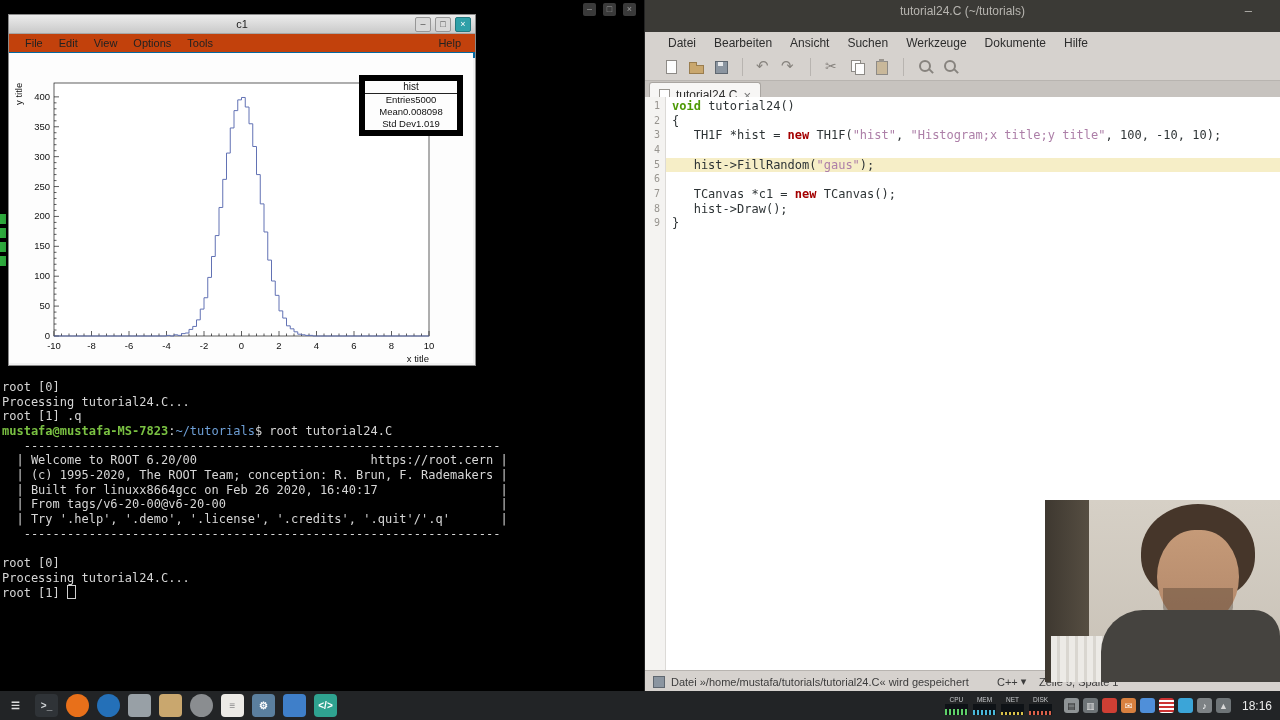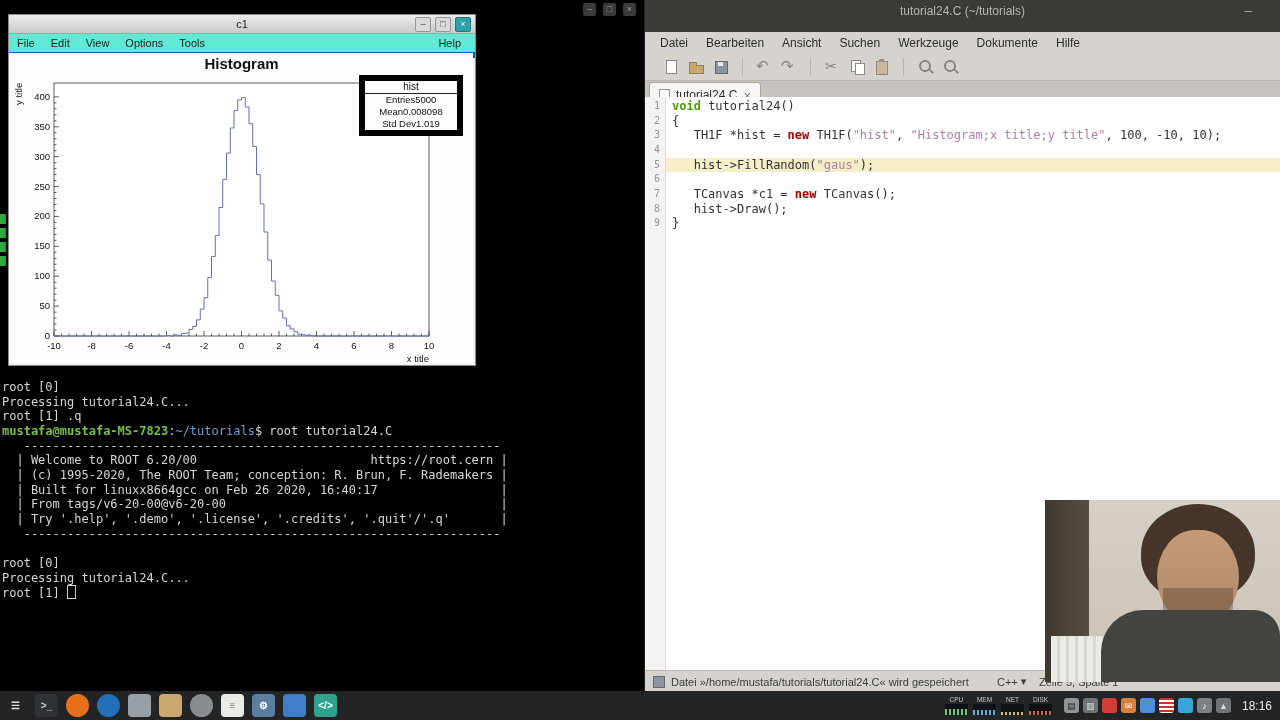--- a/index.html
+++ b/index.html
@@ -21,38 +21,38 @@
 
   
   #rootwin{position:absolute;left:8px;top:14px;width:466px;height:350px;background:#f2f2f2;
            border:1px solid #8a8a8a;box-shadow:3px 4px 10px rgba(0,0,0,.55)}
   .rw-title{height:18px;background:linear-gradient(#ececec,#c9c9c9);border-bottom:1px solid #a6a6a6;
             text-align:center;font-size:11px;line-height:18px;color:#1d1d1d;position:relative}
   .rw-btns{position:absolute;right:4px;top:2px;display:flex;gap:4px}
   .rw-btn{width:14px;height:13px;background:#d9d9d9;border:1px solid #979797;font-size:9px;
           line-height:12px;text-align:center;color:#444;border-radius:2px}
   .rw-btn.close{background:#2fa0a8;color:#fff;border-color:#22787e}
-  .rw-menu{height:18px;background:#5eead4;border-bottom:6px solid #0369a1;display:flex;
-           font-size:11px;line-height:18px;color:#222;position:relative}
+  .rw-menu{height:18px;background:#c2410c;border-bottom:6px solid #0369a1;display:flex;
+           padding-left:8px;font-size:11px;line-height:18px;color:#222;position:relative}
   .rw-menu span{padding:0 8px}
   .rw-help{position:absolute;right:6px;top:0}
   .rw-canvas{position:absolute;left:0;top:38px;width:464px;height:310px;background:#fdfdfd}
   .plot-title{position:absolute;left:45px;top:2px;width:375px;text-align:center;
               font-size:15px;font-weight:bold;color:#111}
   .statbox{position:absolute;right:10px;top:22px;width:92px;background:#fdfdfd;border:6px solid #000000;
            font-size:9.5px;color:#111}
   .statbox .st-title{text-align:center;border-bottom:1px solid #222;line-height:12px;font-size:10px}
   .st-row{display:flex;justify-content:center;padding:0 3px;line-height:12px}
 
   
   #editor{position:absolute;left:645px;top:0;width:635px;height:692px;background:#d6d2ce}
   .ed-title{height:32px;background:#3b3a36;color:#b7b5b0;text-align:center;font-size:12px;
             line-height:22px;position:relative}
   .ed-min{position:absolute;right:28px;top:0;font-size:13px;color:#b7b5b0}
-  .ed-menu{height:22px;display:flex;align-items:center;padding-left:6px;font-size:12px;color:#2d2d2d}
+  .ed-menu{height:22px;display:flex;align-items:center;padding-left:14px;font-size:12px;color:#2d2d2d}
   .ed-menu span{padding:0 9px}
   .ed-toolbar{height:26px;border-bottom:1px solid #b8b4b0;display:flex;align-items:center;
               padding-left:16px;gap:5px}
   .tb-sep{width:1px;height:18px;background:#b8b4b0;margin:0 6px}
   .tb-icon{position:relative;width:20px;height:20px}
   .ic-new::before{content:"";position:absolute;left:5px;top:3px;width:9px;height:12px;background:#fdfdfd;border:1px solid #8d8a86}
   .ic-open::before{content:"";position:absolute;left:3px;top:8px;width:13px;height:7px;background:#c9a76e;border:1px solid #9a7d4e}
   .ic-open::after{content:"";position:absolute;left:3px;top:5px;width:6px;height:3px;background:#c9a76e;border:1px solid #9a7d4e;border-bottom:none}
   .ic-save::before{content:"";position:absolute;left:4px;top:4px;width:11px;height:11px;background:#8b95a0;border:1px solid #5f6770}
   .ic-save::after{content:"";position:absolute;left:7px;top:5px;width:5px;height:4px;background:#e8eaec}
@@ -149,21 +149,20 @@
   </div>
   <div class="rw-menu" id="rw-menu">
     <span>File</span>
       <span>Edit</span>
       <span>View</span>
       <span>Options</span>
       <span>Tools</span>
       <span class="rw-help">Help</span>
   </div>
   <div class="rw-canvas">
-    <div class="plot-title">Histogram</div>
     <svg id="hist-svg" width="464" height="310">
         <rect x="45" y="30" width="375" height="253" fill="#ffffff" stroke="#1a1a1a" stroke-width="0.7"></rect>
         <line x1="45" y1="283" x2="45" y2="278" stroke="#1a1a1a" stroke-width="0.7"></line>
         <line x1="52.50000000000001" y1="283" x2="52.50000000000001" y2="280.5" stroke="#1a1a1a" stroke-width="0.7"></line>
         <line x1="60.000000000000014" y1="283" x2="60.000000000000014" y2="280.5" stroke="#1a1a1a" stroke-width="0.7"></line>
         <line x1="67.50000000000003" y1="283" x2="67.50000000000003" y2="280.5" stroke="#1a1a1a" stroke-width="0.7"></line>
         <line x1="75.00000000000003" y1="283" x2="75.00000000000003" y2="280.5" stroke="#1a1a1a" stroke-width="0.7"></line>
         <line x1="82.50000000000003" y1="283" x2="82.50000000000003" y2="278" stroke="#1a1a1a" stroke-width="0.7"></line>
         <line x1="90.00000000000004" y1="283" x2="90.00000000000004" y2="280.5" stroke="#1a1a1a" stroke-width="0.7"></line>
         <line x1="97.50000000000004" y1="283" x2="97.50000000000004" y2="280.5" stroke="#1a1a1a" stroke-width="0.7"></line>

